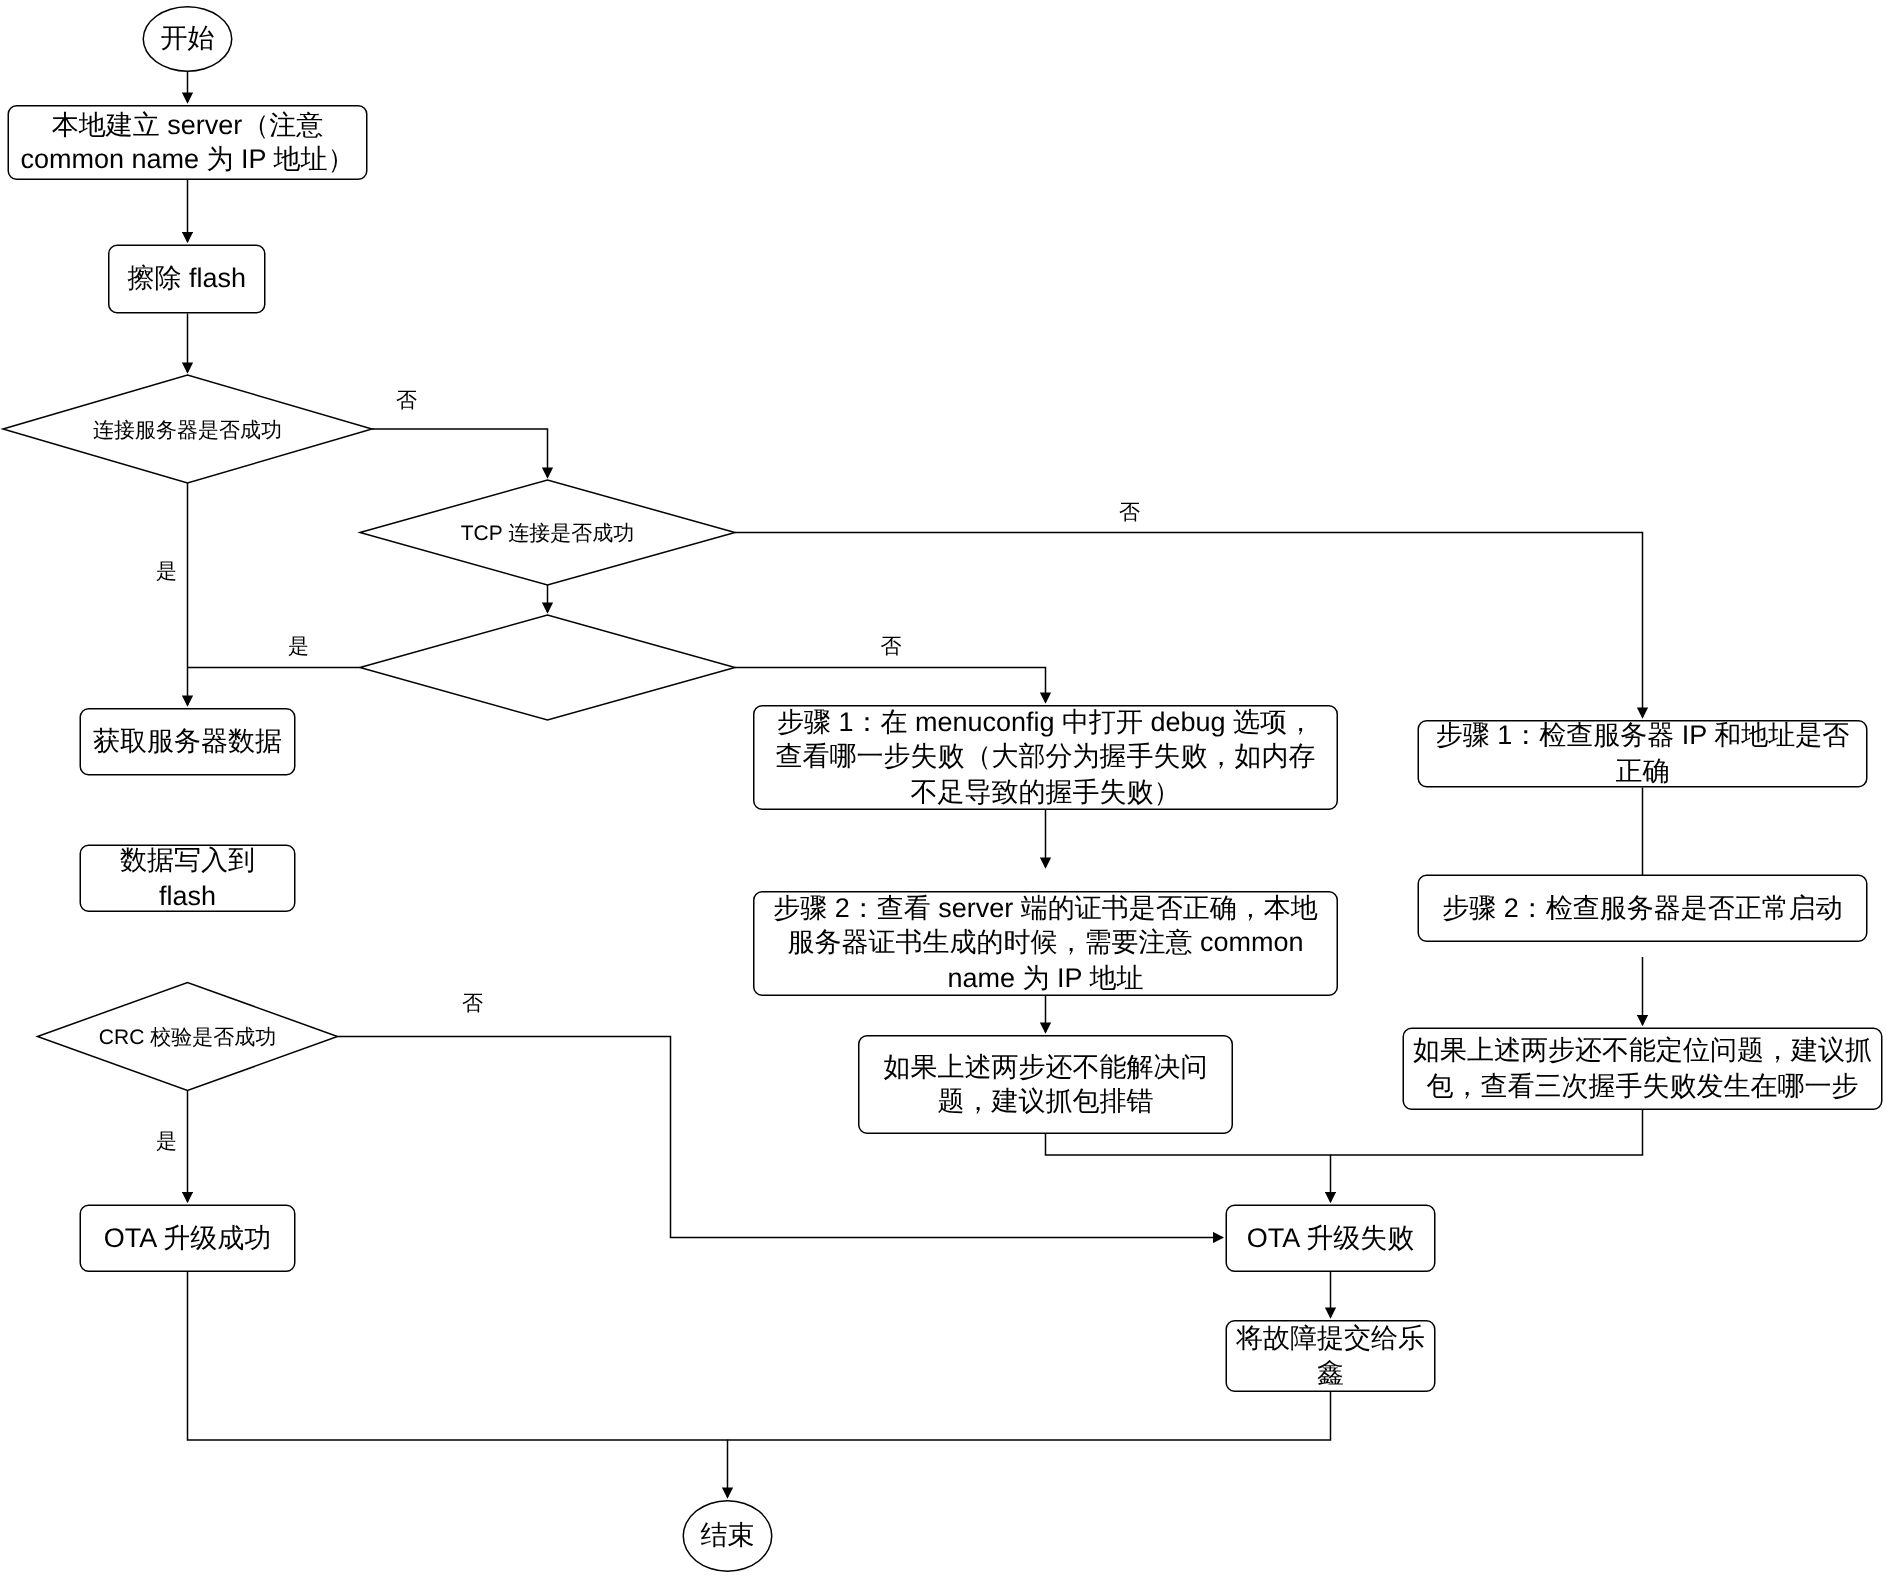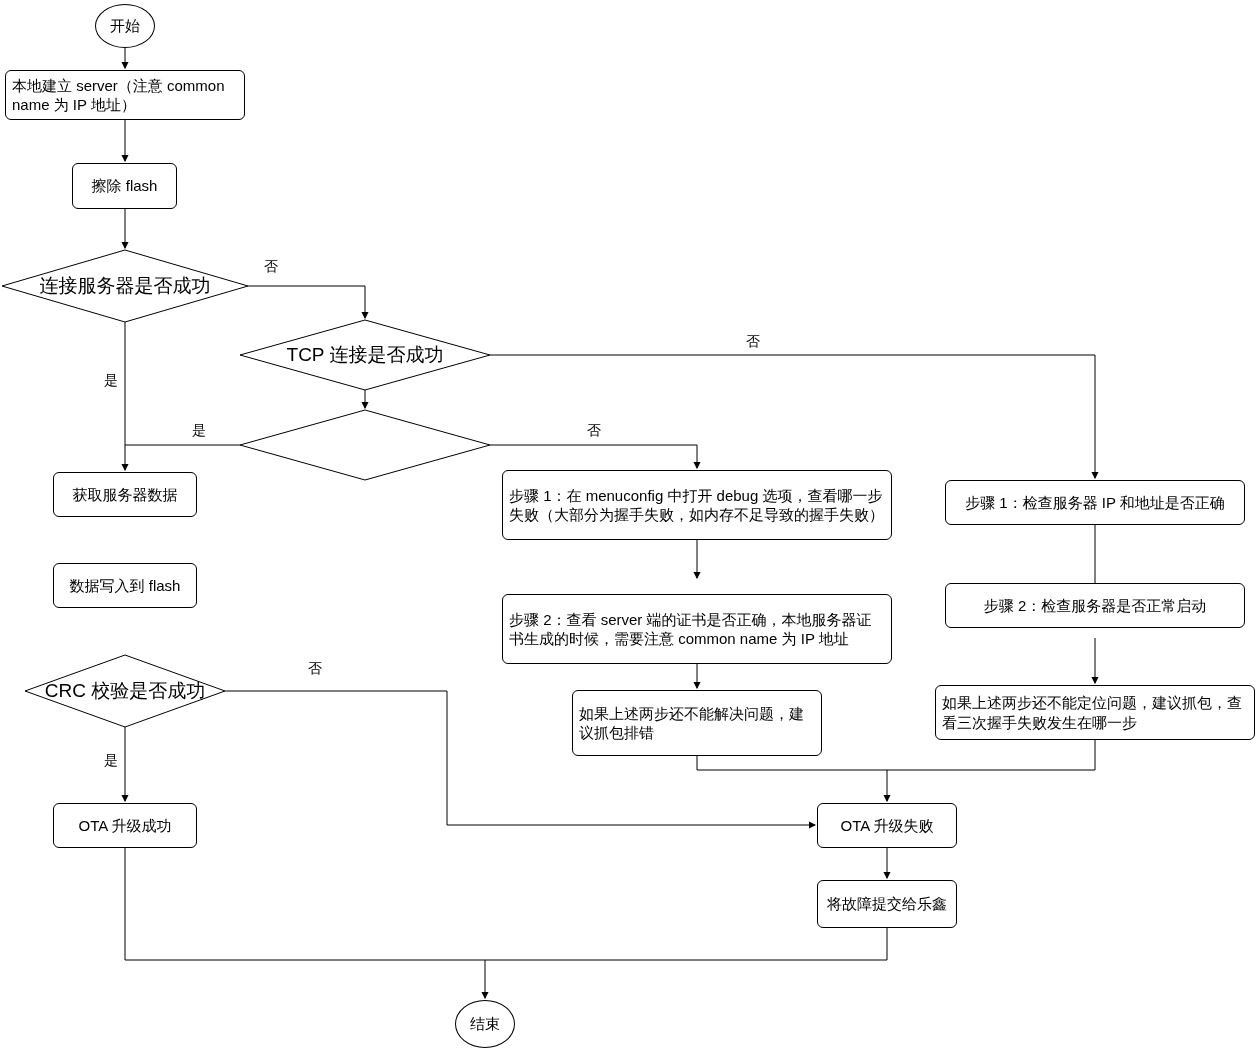--- a/index.html
+++ b/index.html
@@ -18,38 +18,39 @@
   }
   .edges {
     position: absolute;
     left: 0; top: 0;
   }
   .node {
     position: absolute;
     display: flex;
     align-items: center;
     justify-content: center;
+    text-align: center;
     border: 1px solid #000000;
     background: #ffffff;
     border-radius: 6px;
-    font-size: 15px;
+    font-size: 18px;
     line-height: 1.3;
     box-sizing: border-box;
     padding: 2px 6px;
   }
   .ellipse {
     border-radius: 50%;
   }
   .dtext {
     position: absolute;
     display: flex;
     align-items: center;
     justify-content: center;
     text-align: center;
-    font-size: 19px;
+    font-size: 14px;
     line-height: 1.3;
     box-sizing: border-box;
     pointer-events: none;
   }
   .elabel {
     position: absolute;
     font-size: 14px;
     line-height: 1;
     background: #ffffff;
     padding: 1px 2px;

